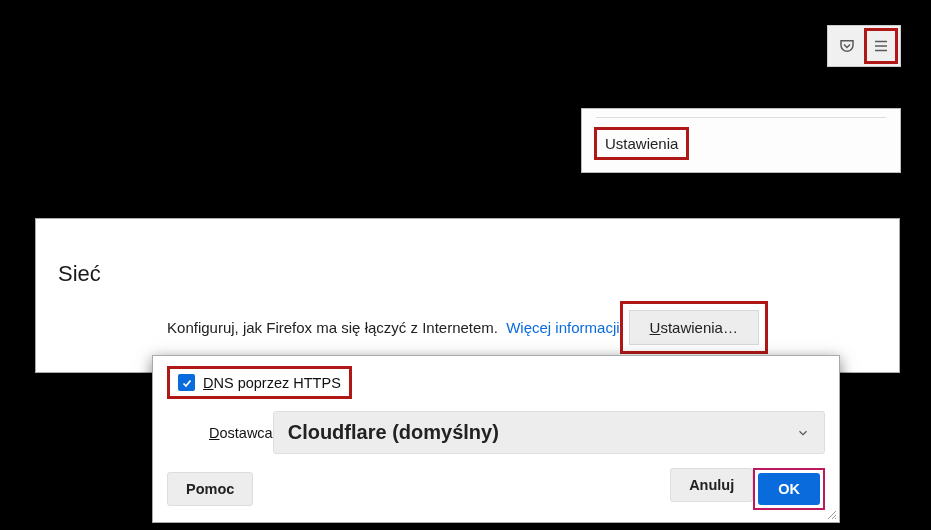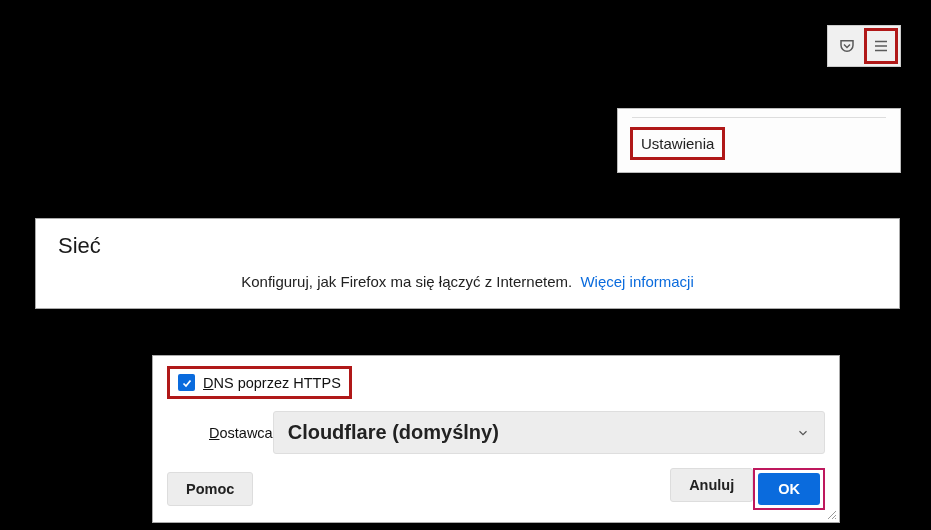--- a/index.html
+++ b/index.html
@@ -33,21 +33,21 @@
     background: #f0f0f0;
   }
   .toolbar-btn svg { stroke: #5a5a5a; }
   .hl-red { border: 3px solid #b01818; }
 
   
   .dropdown {
     position: absolute;
     top: 108px;
     right: 30px;
-    width: 284px;
+    width: 320px;
     background: #fdfdfd;
     border: 1px solid #bbb;
     box-shadow: 0 2px 6px rgba(0,0,0,0.3);
     padding: 18px 12px 12px 12px;
   }
   .dropdown::before {
     content: "";
     position: absolute;
     top: 8px;
     left: 14px;
@@ -71,20 +71,21 @@
     width: 865px;
     background: #fff;
     border: 1px solid #aaa;
     padding: 14px 22px 18px 22px;
   }
   .siec-title {
     font-size: 22px;
     font-weight: 400;
     color: #1a1a1a;
     margin-bottom: 14px;
+    margin-top: 28px;
   }
   .siec-row {
     display: flex;
     align-items: center;
     justify-content: center;
   }
   .siec-desc {
     font-size: 15px;
     color: #222;
   }
@@ -229,20 +230,25 @@
   <span class="dropdown-item">Ustawienia</span>
 </div>
 
 <div class="siec-block">
   <div class="siec-title">Sieć</div>
   <div class="siec-row">
     <div class="siec-desc">
       <span>Konfiguruj, jak Firefox ma się łączyć z Internetem.</span>
       <a href="#" class="siec-link">Więcej informacji</a>
     </div>
+    <div class="siec-btn-wrap">
+      <button class="siec-btn">
+        <u>U</u><span>stawienia…</span>
+      </button>
+    </div>
   </div>
 </div>
 
 <div class="dns-dialog">
   <div class="dns-check-wrap">
     <div class="dns-checkbox">
       <svg width="12" height="12" viewBox="0 0 24 24" fill="none" stroke-width="3.5">
         <polyline points="5 13 10 18 19 7"></polyline>
       </svg>
     </div>

